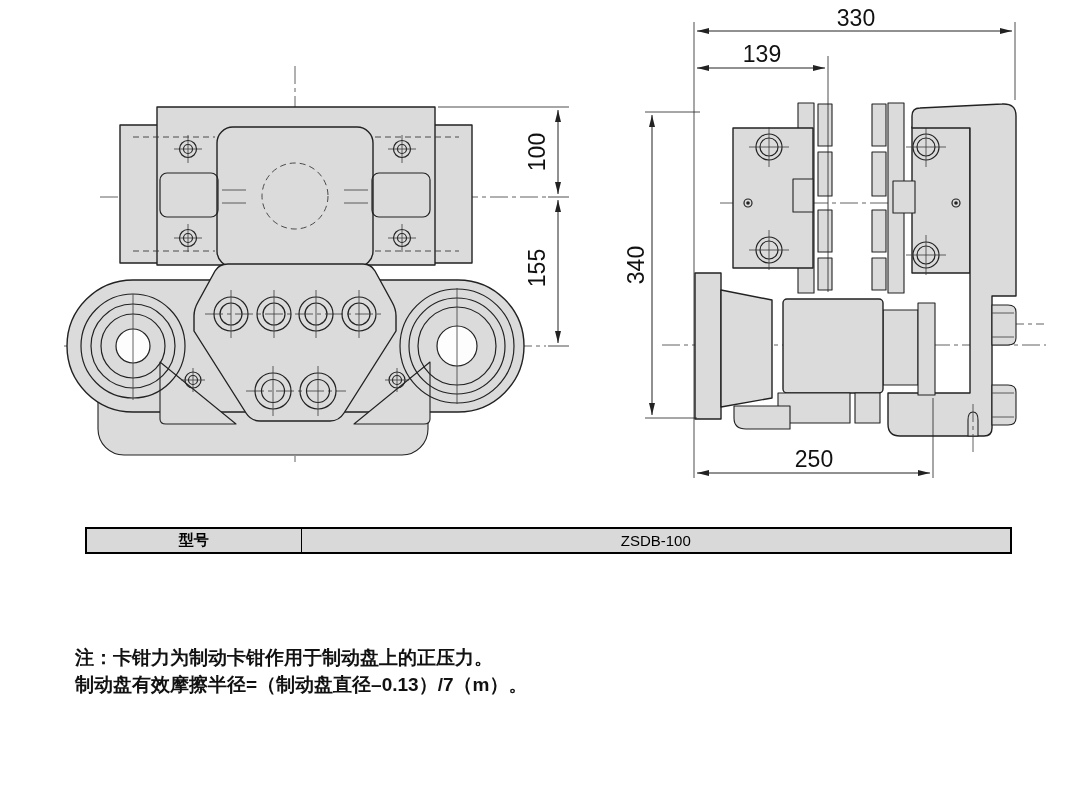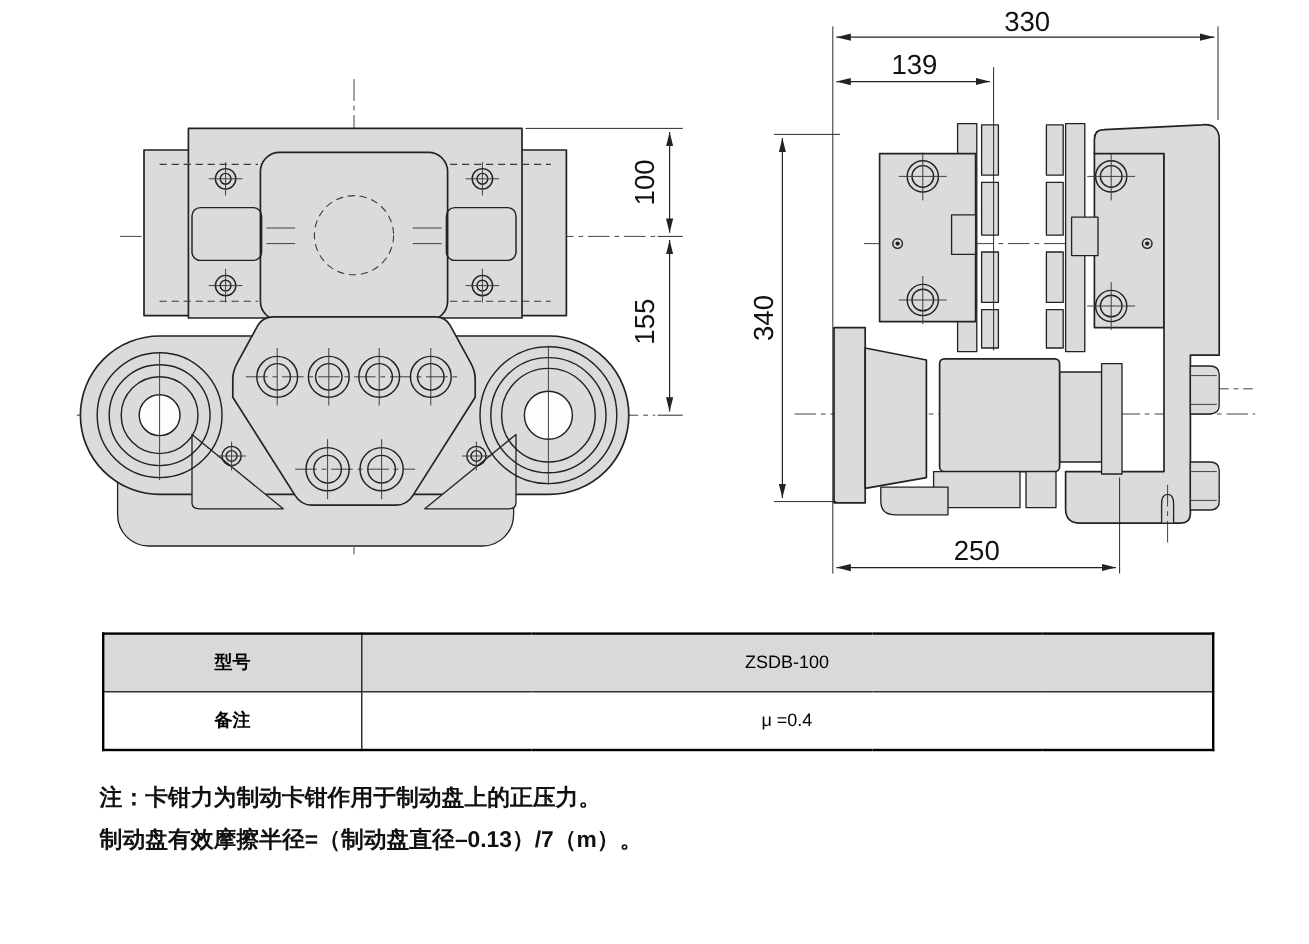--- a/index.html
+++ b/index.html
@@ -4,28 +4,28 @@
 <style>
   html,body{margin:0;padding:0;background:#ffffff;}
   body{position:relative;width:1091px;height:787px;overflow:hidden;
        font-family:"Liberation Sans",sans-serif;color:#111;}
   svg{position:absolute;left:0;top:0;}
   
   table.spec{position:absolute;left:85px;top:527px;width:927px;
              border-collapse:collapse;table-layout:fixed;
              font-family:"Liberation Sans",sans-serif;font-size:15px;color:#000;}
   table.spec td{border:1px solid #000;height:23px;text-align:center;
-                padding:12px;overflow:hidden;white-space:nowrap;}
+                padding:0;overflow:hidden;white-space:nowrap;}
   table.spec{border:2px solid #000;}
   table.spec td.lbl{font-weight:bold;}
   table.spec tr.hdr td{background:#d9d9d9;}
   
   .notes{position:absolute;left:75px;top:644px;font-size:19px;line-height:27px;
          font-weight:bold;color:#111;}
-  .notes p{margin:8px;}
+  .notes p{margin:0;}
   
   .fill{fill:#dbdbdb;stroke:#222;stroke-width:1.4;stroke-linejoin:round;}
   .fill2{fill:#dbdbdb;stroke:#222;stroke-width:1.1;stroke-linejoin:round;}
   .ring{fill:none;stroke:#222;stroke-width:1.2;}
   .bore{fill:#fdfdfd;stroke:#222;stroke-width:1.2;}
   .thin{stroke:#3a3a3a;stroke-width:0.8;fill:none;}
   .cline{stroke:#3a3a3a;stroke-width:0.8;fill:none;stroke-dasharray:18 4 4 4;}
   .hid{stroke:#3a3a3a;stroke-width:0.9;fill:none;stroke-dasharray:6 4;}
   .dim{stroke:#222;stroke-width:1;fill:none;}
   .ext{stroke:#222;stroke-width:0.8;fill:none;}
@@ -273,23 +273,19 @@
       <col>
       <col>
       <col>
       <col>
     </colgroup>
   <tbody>
       <tr class="hdr">
     <td class="lbl">型号</td>
     <td colspan="5">ZSDB-100</td>
   </tr>
-  <tr>
-    <td class="lbl">备注</td>
-    <td colspan="5">μ =0.4</td>
-  </tr>
 </tbody>
   </table>
 
 <div class="notes">
   <p>注：卡钳力为制动卡钳作用于制动盘上的正压力。</p>
   <p>制动盘有效摩擦半径=（制动盘直径–0.13）/7（m）。</p>
 </div>
 
 </body></html>

